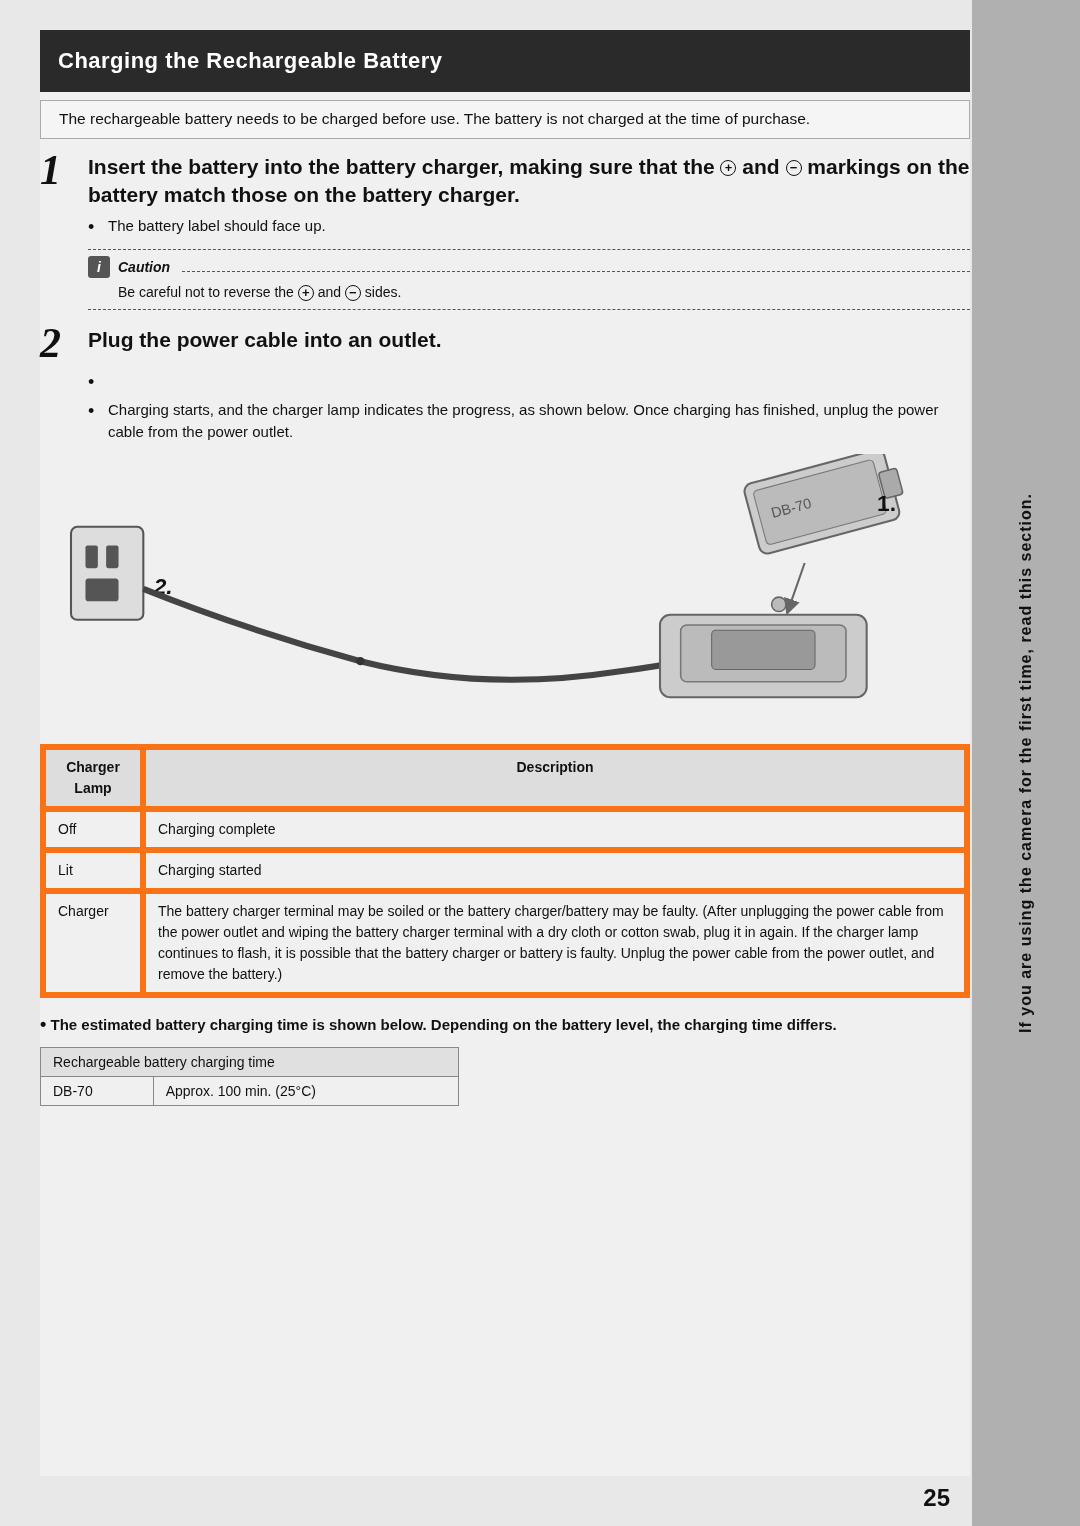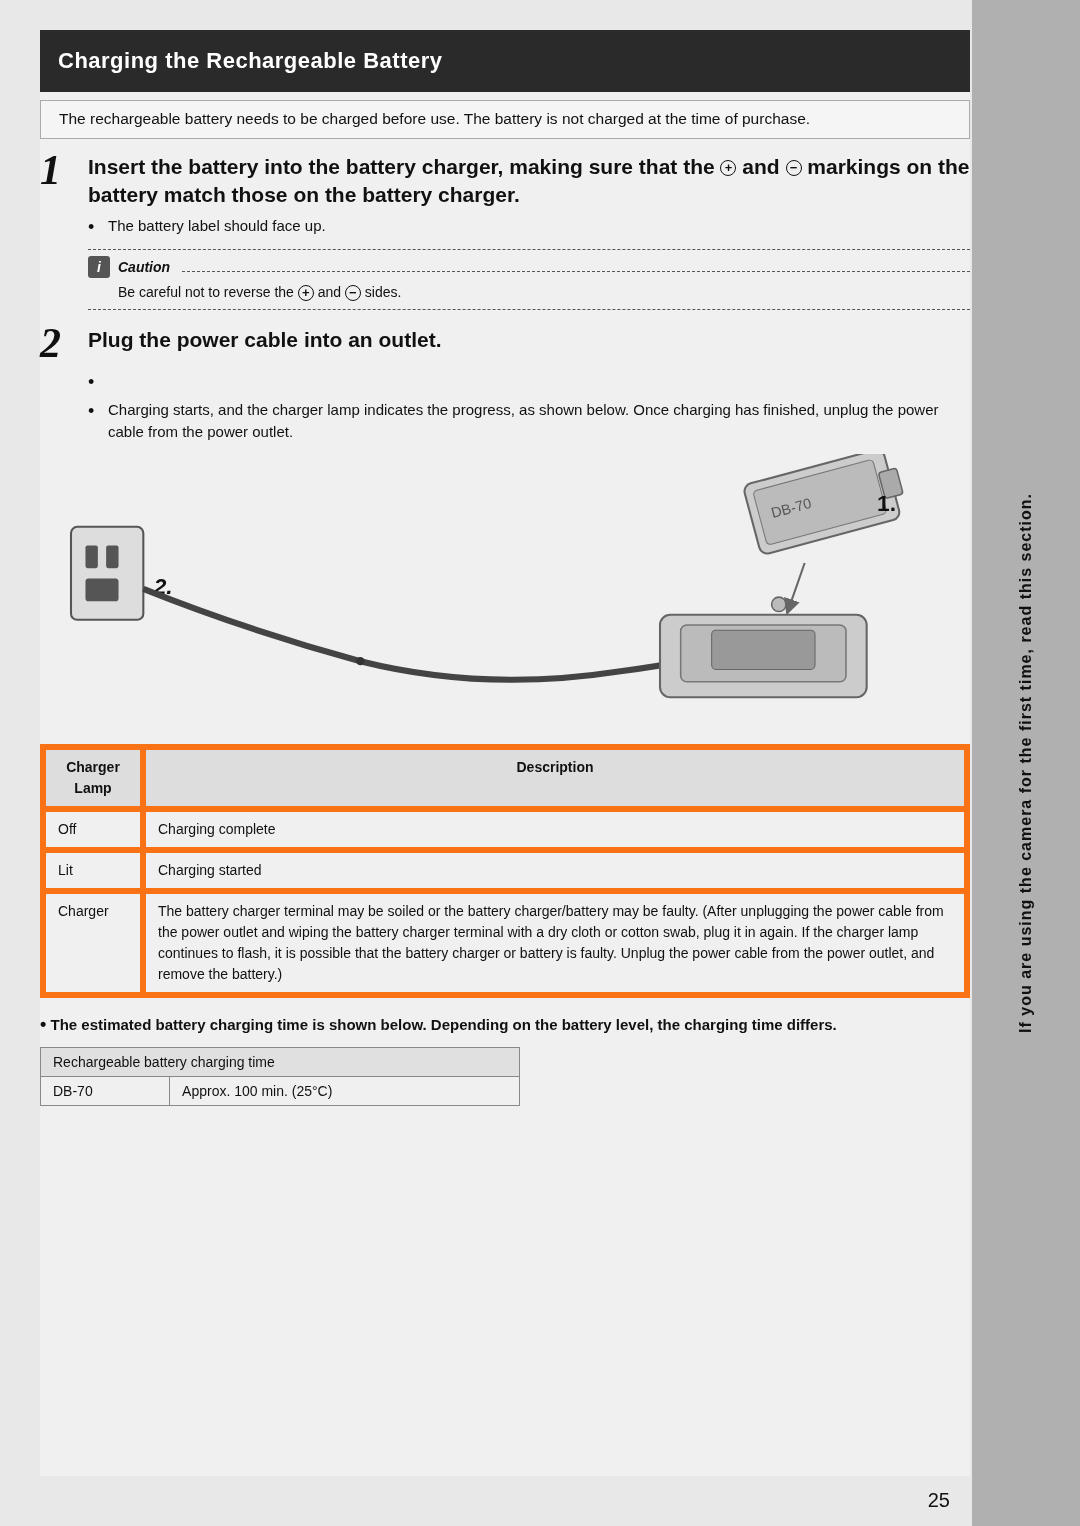--- a/index.html
+++ b/index.html
@@ -171,21 +171,21 @@
       font-weight: bold;
       text-align: center;
     }
 
     .info-table .col-lamp {
       width: 100px;
     }
 
     
     .charge-table {
-      width: 480px;
+      width: 419px;
       border-collapse: collapse;
       margin: 10px 0;
       font-size: 14px;
     }
 
     .charge-table td {
       border: 1px solid #888;
       padding: 6px 12px;
     }
 
@@ -223,22 +223,22 @@
       transform: rotate(180deg);
       letter-spacing: 1px;
       white-space: nowrap;
     }
 
     
     .page-number {
       position: absolute;
       bottom: 14px;
       right: 130px;
-      font-size: 20px;
-      font-weight: normal;
+      font-size: 24px;
+      font-weight: bold;
       color: #111;
     }
 
     
     .diagram-svg {
       width: 100%;
       height: 100%;
     }
 
     

